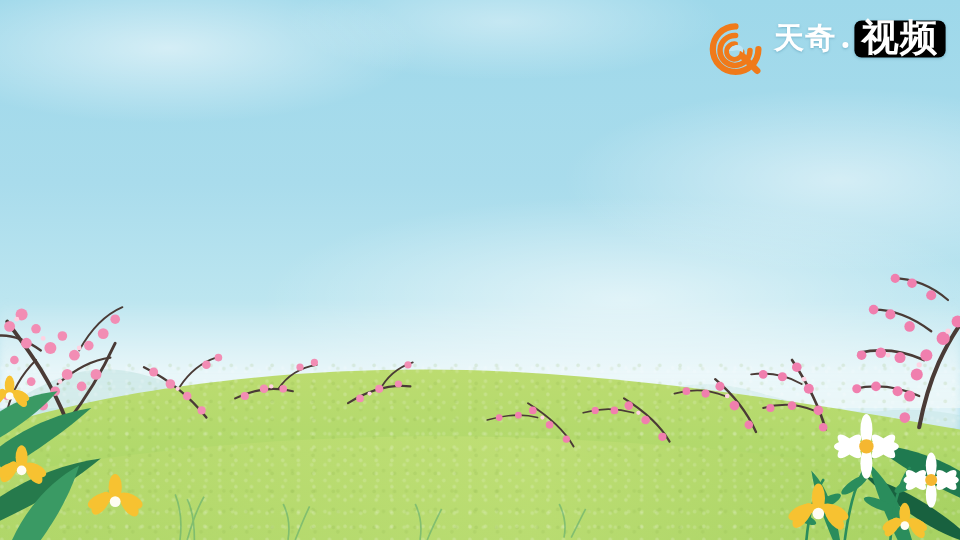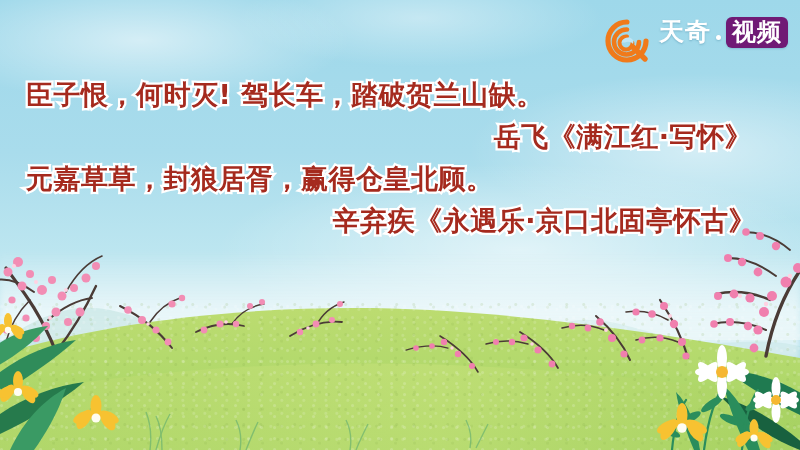--- a/index.html
+++ b/index.html
@@ -91,25 +91,25 @@
     font-weight:bold; font-size:25px; line-height:30px;
     color:#ffffff; letter-spacing:1px;
     text-shadow:0 1px 2px rgba(40,110,140,.35);
   }
   .logo-dot {
     width:5px; height:5px; border-radius:50%;
     background:#ffffff; margin:10px 2px 0 2px; flex:none;
     box-shadow:0 1px 2px rgba(40,110,140,.3);
   }
   .logo-badge {
-    background:#701a75;
+    background:#000000;
     border-radius:6px;
     padding:1px 6px 2px 6px;
     font-family:"DejaVu Sans", sans-serif;
-    font-weight:bold; font-size:24px; line-height:28px;
+    font-weight:bold; font-size:31px; line-height:28px;
     color:#ffffff; letter-spacing:1px;
     box-shadow:0 1px 2px rgba(40,110,140,.25);
   }
   .logo-url {
     font-family:"Liberation Sans", sans-serif;
     font-size:10px; line-height:14px;
     color:#ffffff; letter-spacing:2.3px;
     text-shadow:0 1px 1px rgba(40,110,140,.35);
     margin-top:1px;
   }
@@ -395,26 +395,20 @@
           <ellipse cx="9" cy="-5" rx="9" ry="4.5" transform="rotate(25)"></ellipse>
           <ellipse cx="7" cy="8" rx="4.5" ry="9" transform="rotate(-35)"></ellipse>
           <ellipse cx="-8" cy="7" rx="4.5" ry="9" transform="rotate(35)"></ellipse>
           <ellipse cx="-9" cy="-5" rx="9" ry="4.5" transform="rotate(-25)"></ellipse>
         </g>
         <circle r="3.6" fill="#fffdf2"></circle>
       </g>
     </g>
   </svg>
 
-  <div class="poem">
-    <div class="poem-line verse">臣子恨，何时灭! 驾长车，踏破贺兰山缺。</div>
-    <div class="poem-line credit">岳飞《满江红·写怀》</div>
-    <div class="poem-line verse">元嘉草草，封狼居胥，赢得仓皇北顾。</div>
-    <div class="poem-line credit c2">辛弃疾《永遇乐·京口北固亭怀古》</div>
-  </div>
 
   <div class="logo">
     <svg class="logo-mark" viewBox="0 0 50 50">
       <g fill="none" stroke="#f07a1a" stroke-linecap="round">
         <path d="M44,25 A19,19 0 1 1 24.9,6" stroke-width="5.2"></path>
         <path d="M37,26 A12.5,12.5 0 1 1 25,13.5" stroke-width="4.6"></path>
         <path d="M30.5,27 A6.5,6.5 0 1 1 25,20.5" stroke-width="4"></path>
       </g>
       <path d="M31,31 L43,43" stroke="#f07a1a" stroke-width="5.4" stroke-linecap="round"></path>
       <path d="M19.5,26.5 C21,22.5 25,20.5 28.5,22 C31,23 32,25.5 31,28 C29.5,26 26,25 23,26.5 Z" fill="#bfe6f5"></path>

